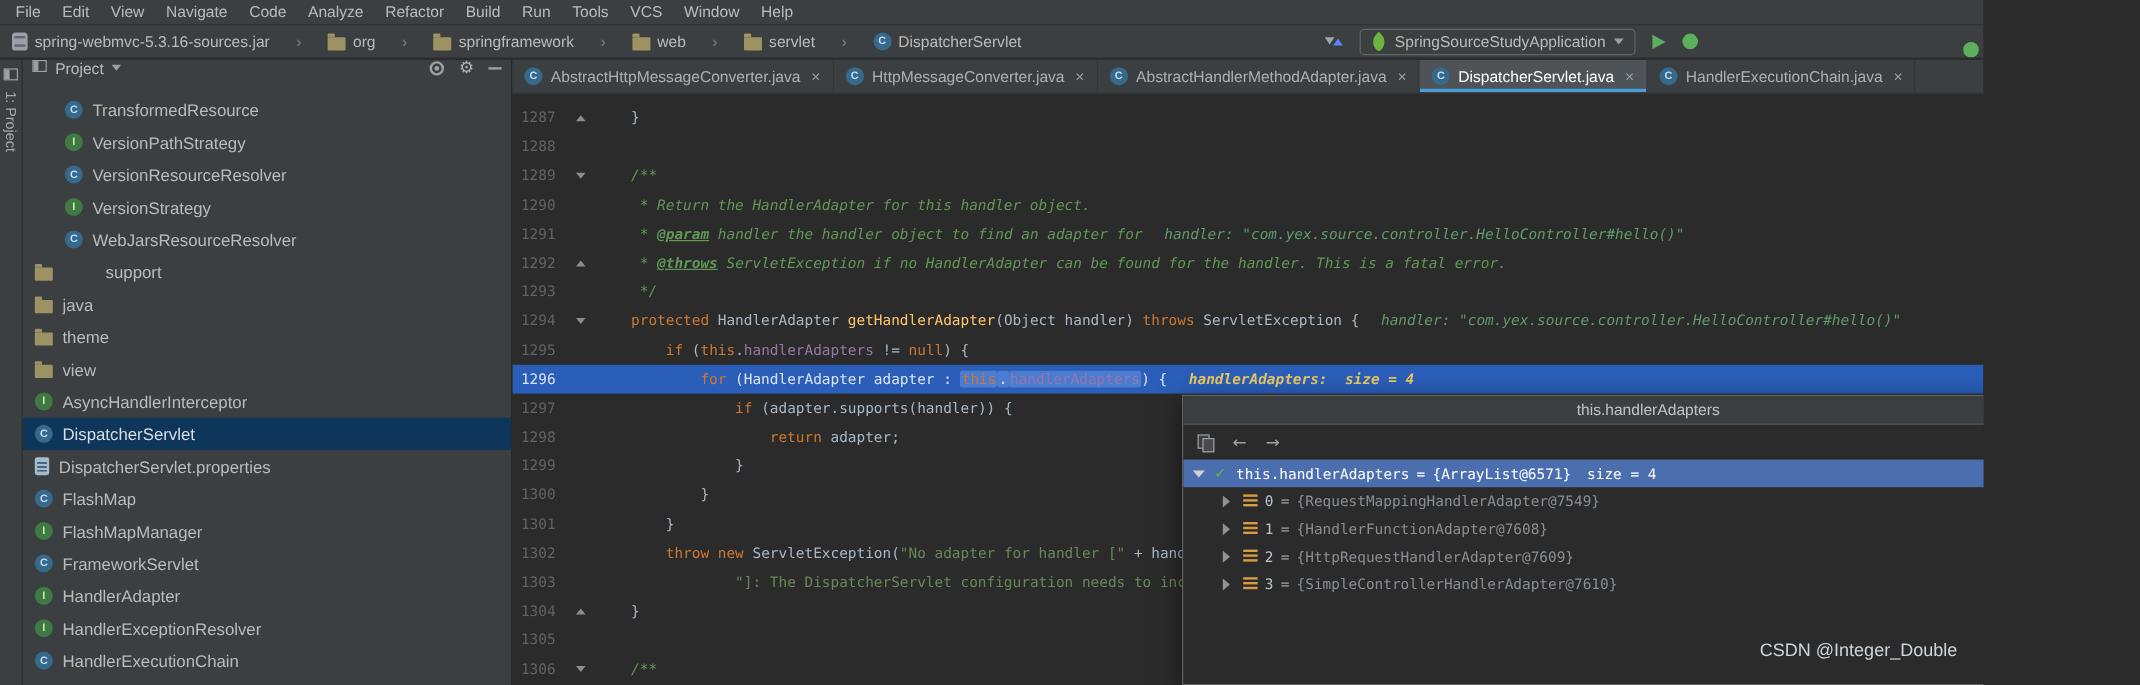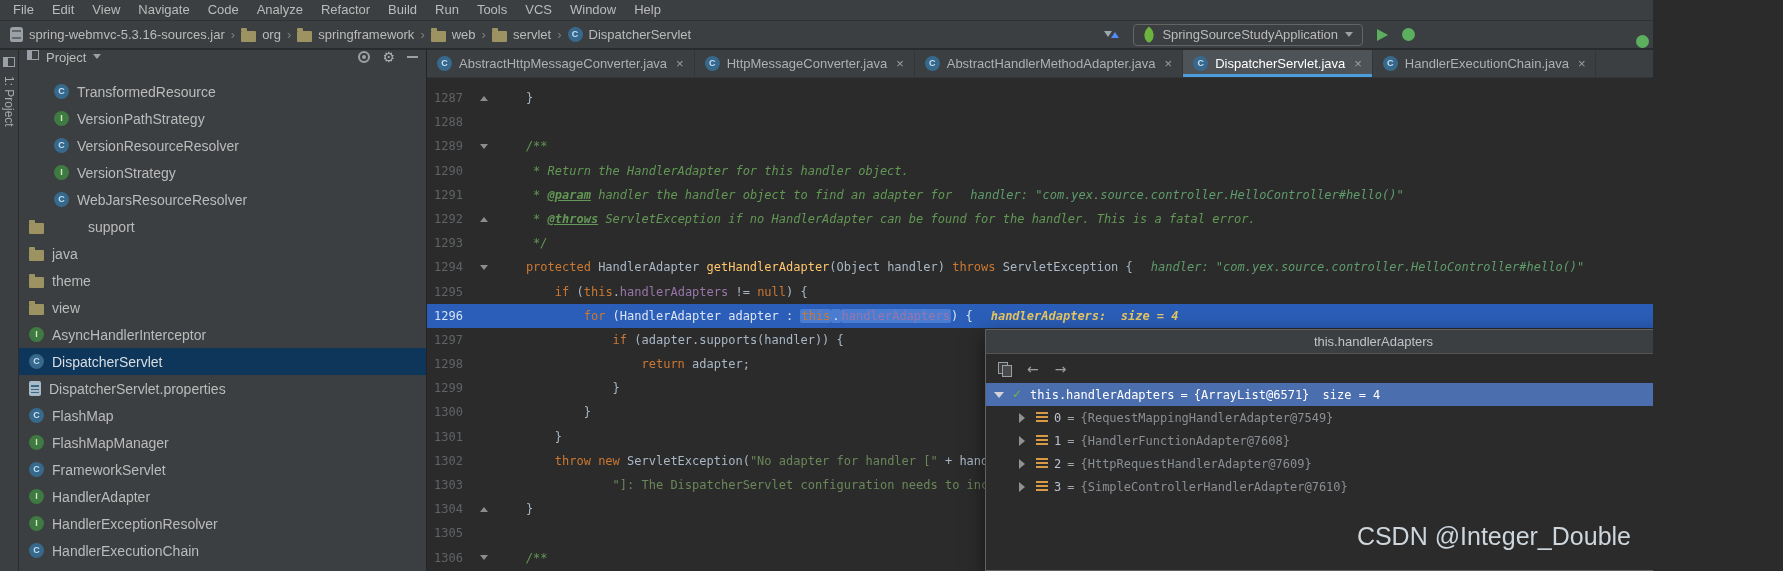--- a/index.html
+++ b/index.html
@@ -5,21 +5,21 @@
 *{margin:0;padding:0;box-sizing:border-box}
 html,body{width:1783px;height:571px;overflow:hidden;background:#2b2b2b}
 .app{position:relative;width:1653px;height:571px;overflow:hidden;font-family:"Liberation Sans",sans-serif;font-size:13px;color:#bbbbbb;background:#2b2b2b}
 
 
 .menubar{display:flex;align-items:center;height:21px;background:#3c3f41;border-bottom:1px solid #2f3234;padding-left:4px}
 .menu-item{padding:0 9px;line-height:20px;color:#bbbbbb;white-space:nowrap}
 
 
 .navbar{position:relative;display:flex;align-items:center;height:28px;background:#3c3f41;border-bottom:1px solid #282b2d;padding:0 10px;overflow:hidden}
-.breadcrumb{display:flex;align-items:center;gap:3px;min-width:0}
+.breadcrumb{display:flex;align-items:center;gap:19px;min-width:0}
 .crumb{display:flex;align-items:center;gap:6px;color:#bbbbbb;white-space:nowrap}
 .crumb-sep{color:#7d8184;font-size:13px;padding:0 3px}
 .nav-right{margin-left:auto;margin-right:215px;display:flex;align-items:center;gap:14px}
 .run-combo{display:flex;align-items:center;gap:7px;border:1px solid #646464;border-radius:4px;height:22px;padding:0 9px;color:#bbbbbb;white-space:nowrap}
 .caret{width:0;height:0;border:4px solid transparent;border-top:5px solid #9da0a3;margin-top:4px;flex:none}
 .edge-sliver{position:absolute;right:-6px;top:7px}
 
 
 .main{position:absolute;top:50px;left:0;right:0;bottom:0;display:flex}
 .stripe{width:19px;background:#3c3f41;border-right:1px solid #2a2c2e;display:flex;flex-direction:column;align-items:center;padding-top:7px;gap:9px;flex:none}
@@ -73,21 +73,21 @@
 .var-row.sel{background:#4b6eaf}
 .var-name{color:#bac4d1}
 .var-eq{color:#9ea3a8}
 .var-value{color:#8a8f94}
 .var-size{color:#8a8f94;margin-left:1ch}
 .var-row.sel .var-name,.var-row.sel .var-eq,.var-row.sel .var-value,.var-row.sel .var-size{color:#ffffff}
 .tri-down{width:0;height:0;border:5px solid transparent;border-top:6px solid #d2d4d6;margin-top:5px;flex:none}
 .tri-right{width:0;height:0;border:5px solid transparent;border-left:6px solid #8f9294;margin-left:3px;flex:none}
 
 
-.watermark{position:absolute;right:22px;bottom:20px;font-size:25px;color:#cdd5dd;z-index:10}
+.watermark{position:absolute;right:22px;bottom:20px;font-size:15px;color:#cdd5dd;z-index:10}
 
 
 .ic{display:inline-block;flex:none;position:relative}
 .ic-class{width:15px;height:15px;border-radius:50%;background:#37698c;color:#c6dff2;font:bold 9px/15px "Liberation Sans",sans-serif;text-align:center}
 .ic-class::after{content:"C"}
 .ic-interface{width:15px;height:15px;border-radius:50%;background:#3e7a41;color:#cfe9b8;font:bold 9px/15px "Liberation Sans",sans-serif;text-align:center}
 .ic-interface::after{content:"I"}
 .ic-folder,.ic-package{width:15px;height:11px;background:#9d9362;border-radius:1px;margin-top:3px}
 .ic-folder::before,.ic-package::before{content:"";position:absolute;top:-3px;left:0;width:6px;height:3px;background:#9d9362;border-radius:1px 1px 0 0}
 .ic-jar{width:13px;height:15px;background:#9aa0a6;border-radius:3px 3px 2px 2px}

